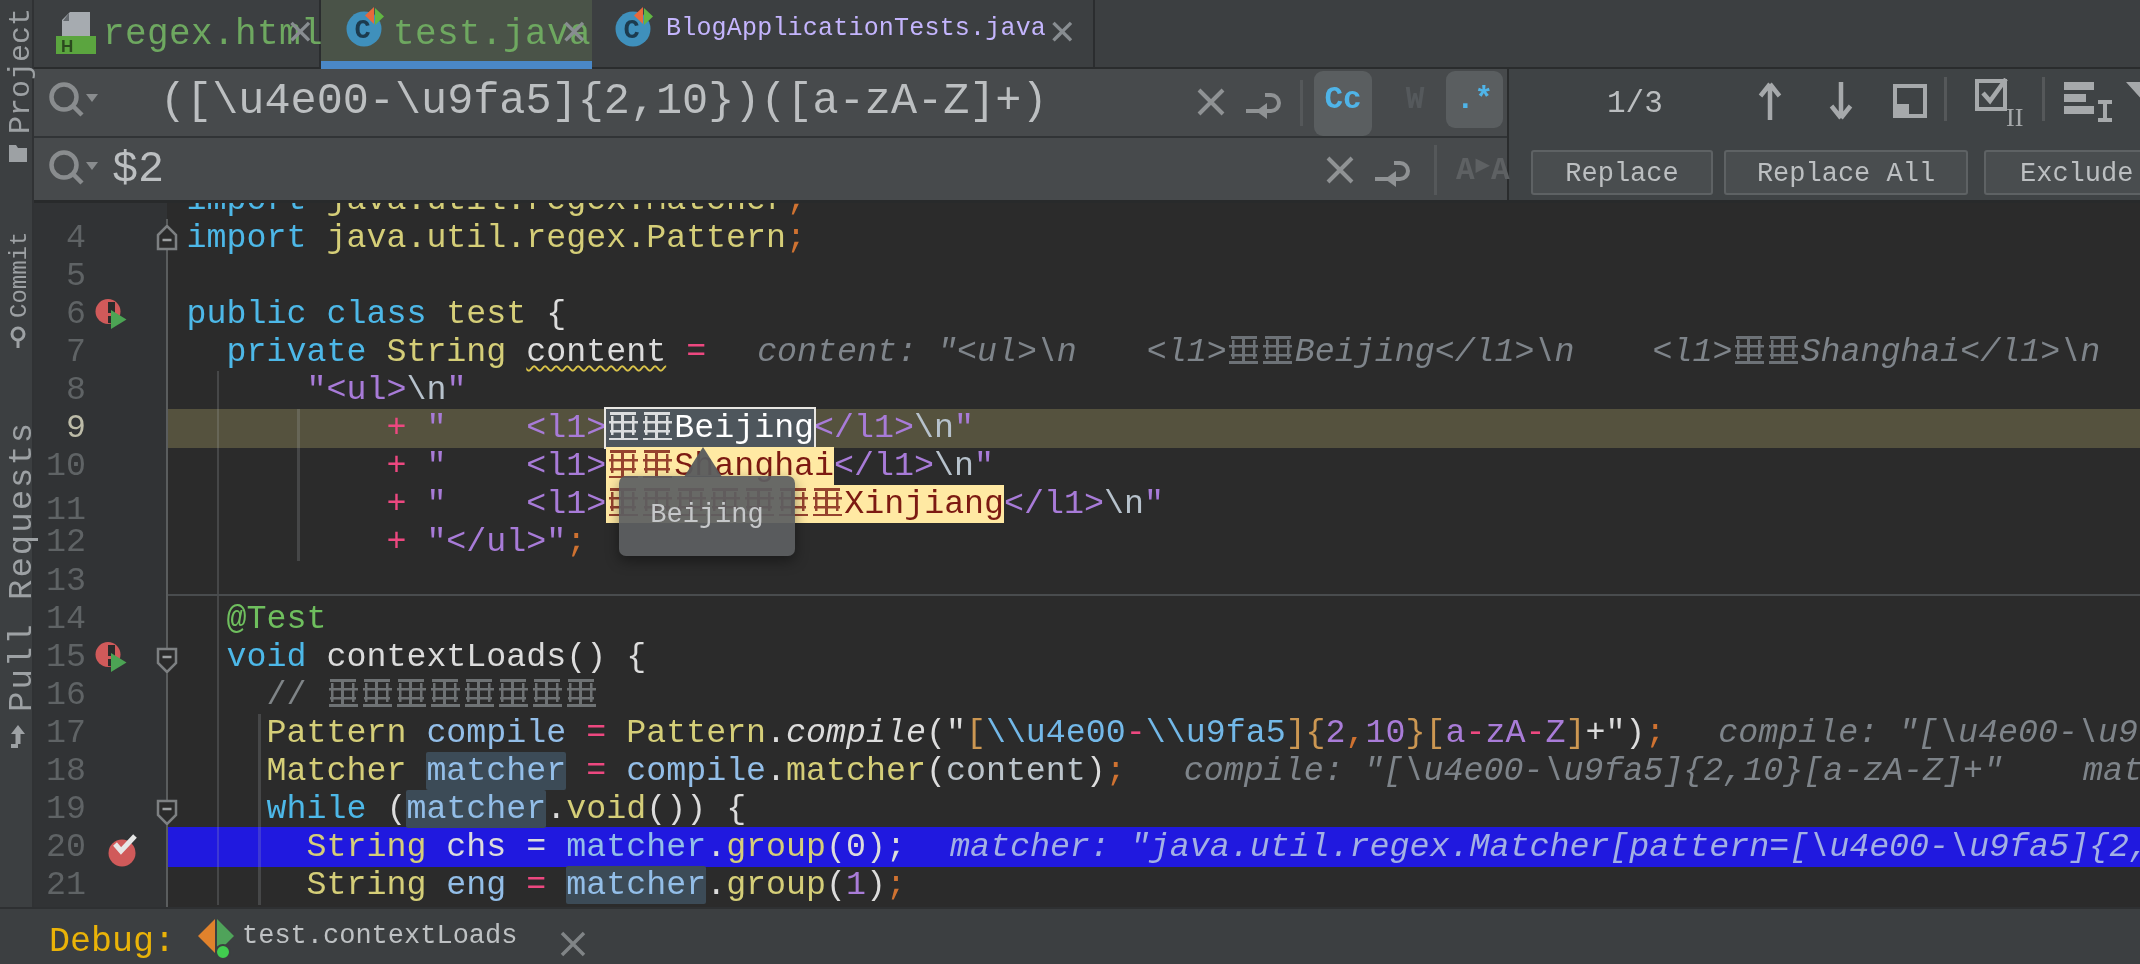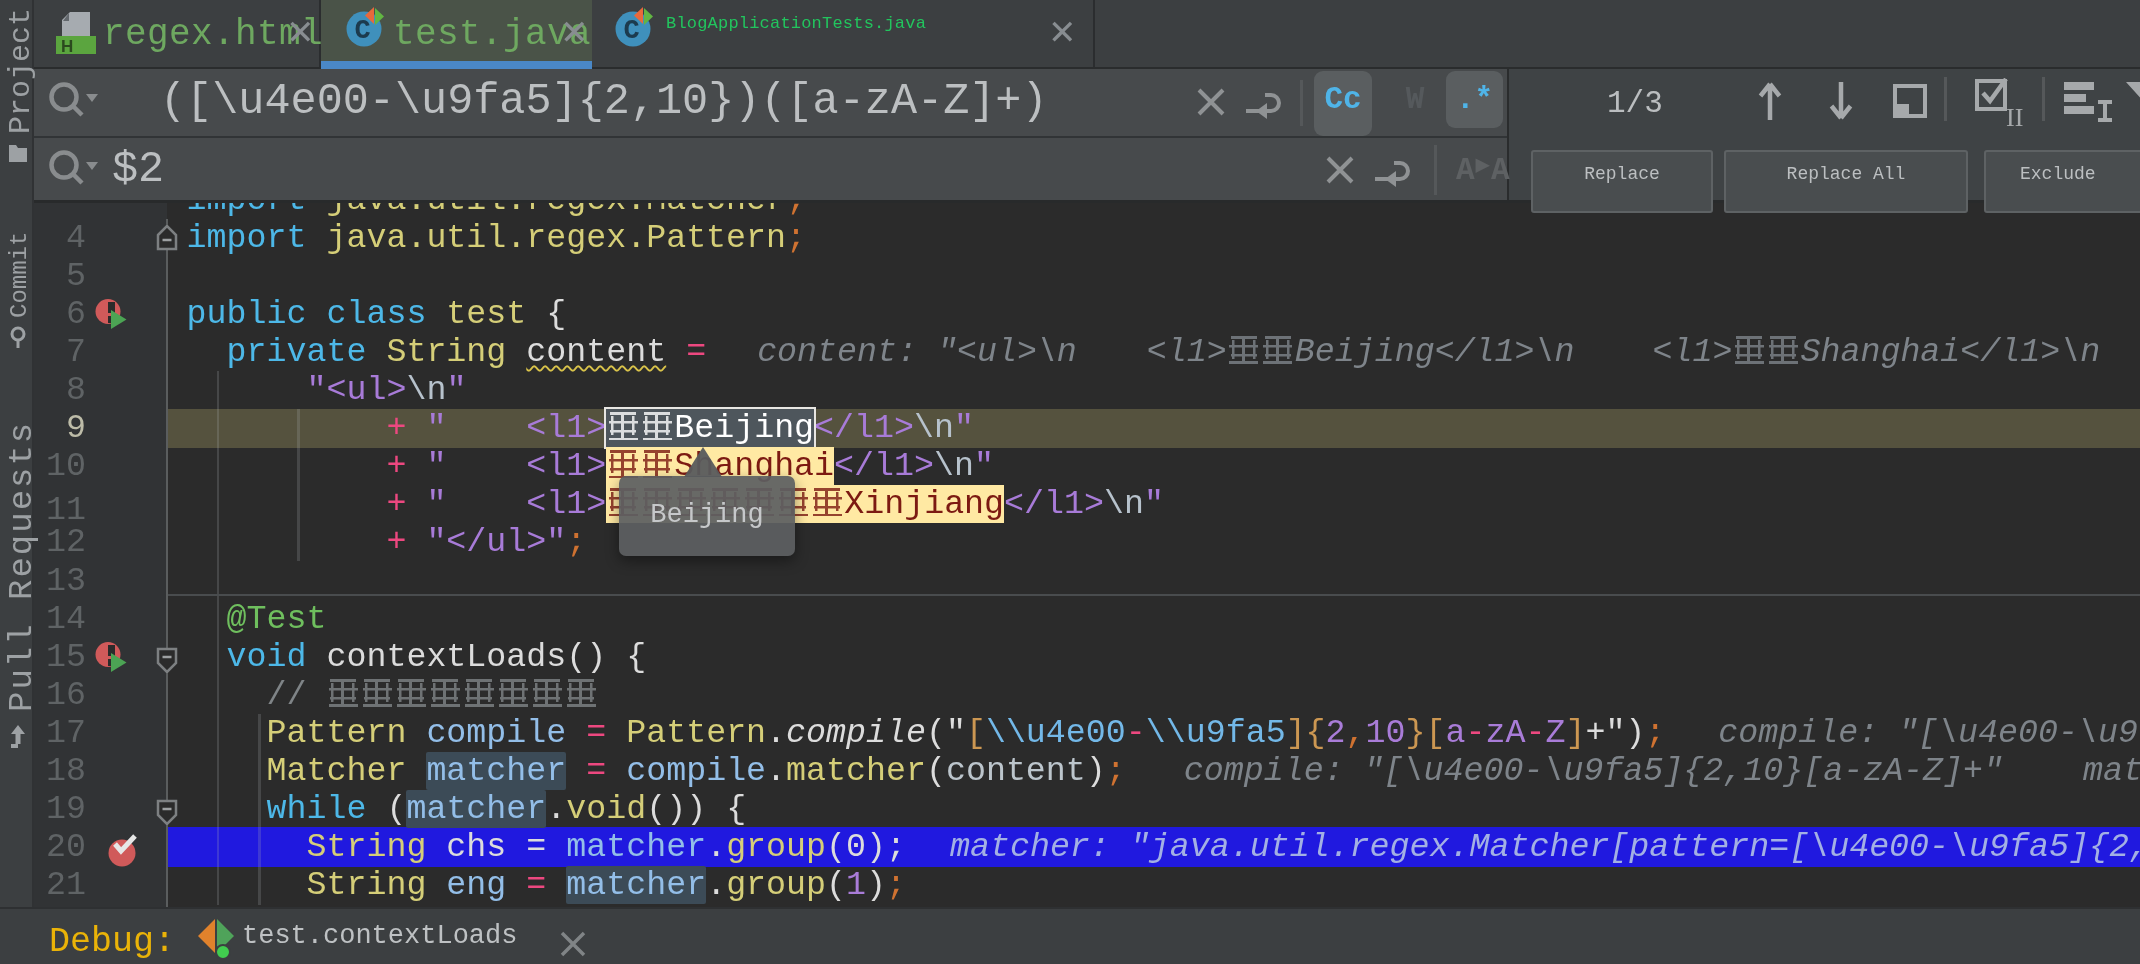--- a/index.html
+++ b/index.html
@@ -14,21 +14,21 @@
 .tabtxt{position:absolute;top:14px;font-size:36px;letter-spacing:0.4px;white-space:pre}
 .tclose{position:absolute;top:12px;color:#888d91;font-size:34px;font-family:"Liberation Sans",sans-serif}
 
 #search{position:absolute;left:34px;top:69px;width:2106px;height:134px;background:#45494a;border-bottom:3px solid #282a2b;z-index:20}
 #srows{position:absolute;left:0;top:0;width:1473px;height:131px;background:#474a4c}
 #sdiv{position:absolute;left:0;top:66.5px;width:1473px;height:2.5px;background:#313436}
 #srx{position:absolute;left:1473px;top:0;width:633px;height:131px;background:#3f4345;border-left:2.5px solid #2a2c2d}
 .stext{position:absolute;color:#bcbfc1;font-size:43.5px;line-height:43.5px}
 .sbtn{position:absolute;border-radius:9px;background:#5a5e60}
 .sbtxt{position:absolute;width:100%;text-align:center;color:#4fb4e8;font-size:31px;font-weight:bold}
-.rbtn{position:absolute;top:81px;height:63px;border:2.5px solid #5e6264;border-radius:3px;background:#494d4f;color:#bcbfc1;font-size:18px;text-align:center;line-height:44px}
+.rbtn{position:absolute;top:81px;height:45px;border:2.5px solid #5e6264;border-radius:3px;background:#494d4f;color:#bcbfc1;font-size:27px;text-align:center;line-height:44px}
 .sep{position:absolute;width:2.5px;background:#55585a}
 .icn{position:absolute}
 
 #editor{position:absolute;left:34px;top:203px;width:2106px;height:704px;background:#2b2b2b;overflow:hidden;z-index:10}
 #gutter{position:absolute;left:0;top:0;width:133px;height:704px;background:#313335}
 #foldline{position:absolute;left:131.5px;top:16px;width:2.5px;height:688px;background:#5a5d5e}
 .lnum{position:absolute;left:0;width:52px;text-align:right;color:#5f6365;font-size:33.3px;line-height:38.1px;height:38.1px}
 .cl{position:absolute;left:152.6px;white-space:pre;font-size:33.3px;line-height:38.1px;height:38.1px;color:#dcdcdc}
 .guide{position:absolute;width:2.5px}
 
@@ -95,21 +95,21 @@
     <div class="tclose" style="left:239px">✕</div>
     <div class="abs" style="left:0;top:61px;width:271px;height:8px;background:#4a88c7"></div>
   </div>
   <div class="tab" style="left:558px;width:503px;border-right:2px solid #2b2d2f">
     <svg class="abs" style="left:21px;top:5px" width="48" height="42" viewBox="0 0 48 42">
       <circle cx="20" cy="24" r="17.5" fill="#3f90bc"></circle>
       <text x="10.5" y="33" font-size="27" font-weight="bold" fill="#1c3b4e" font-family="Liberation Mono">C</text>
       <path d="M30 2 L30 19 L21 10.5 Z" fill="#e8693c"></path>
       <path d="M31 3 L40 11.5 L31 20 Z" fill="#62b543"></path>
     </svg>
-    <div class="tabtxt" style="left:74px;color:#22c55e;font-size:17px;letter-spacing:0.2px">BlogApplicationTests.java</div>
+    <div class="tabtxt" style="left:74px;color:#c4b5fd;font-size:25px;letter-spacing:0.2px">BlogApplicationTests.java</div>
     <div class="tclose" style="left:456px">✕</div>
   </div>
 </div>
 
 <div id="search">
   <div id="srx"></div>
   <div id="srows"></div>
   <div id="sdiv"></div>
   <svg class="icn" style="left:12px;top:11px" width="58" height="44" viewBox="0 0 58 44">
     <circle cx="18" cy="17" r="12.5" fill="none" stroke="#898c8e" stroke-width="4.5"></circle>

